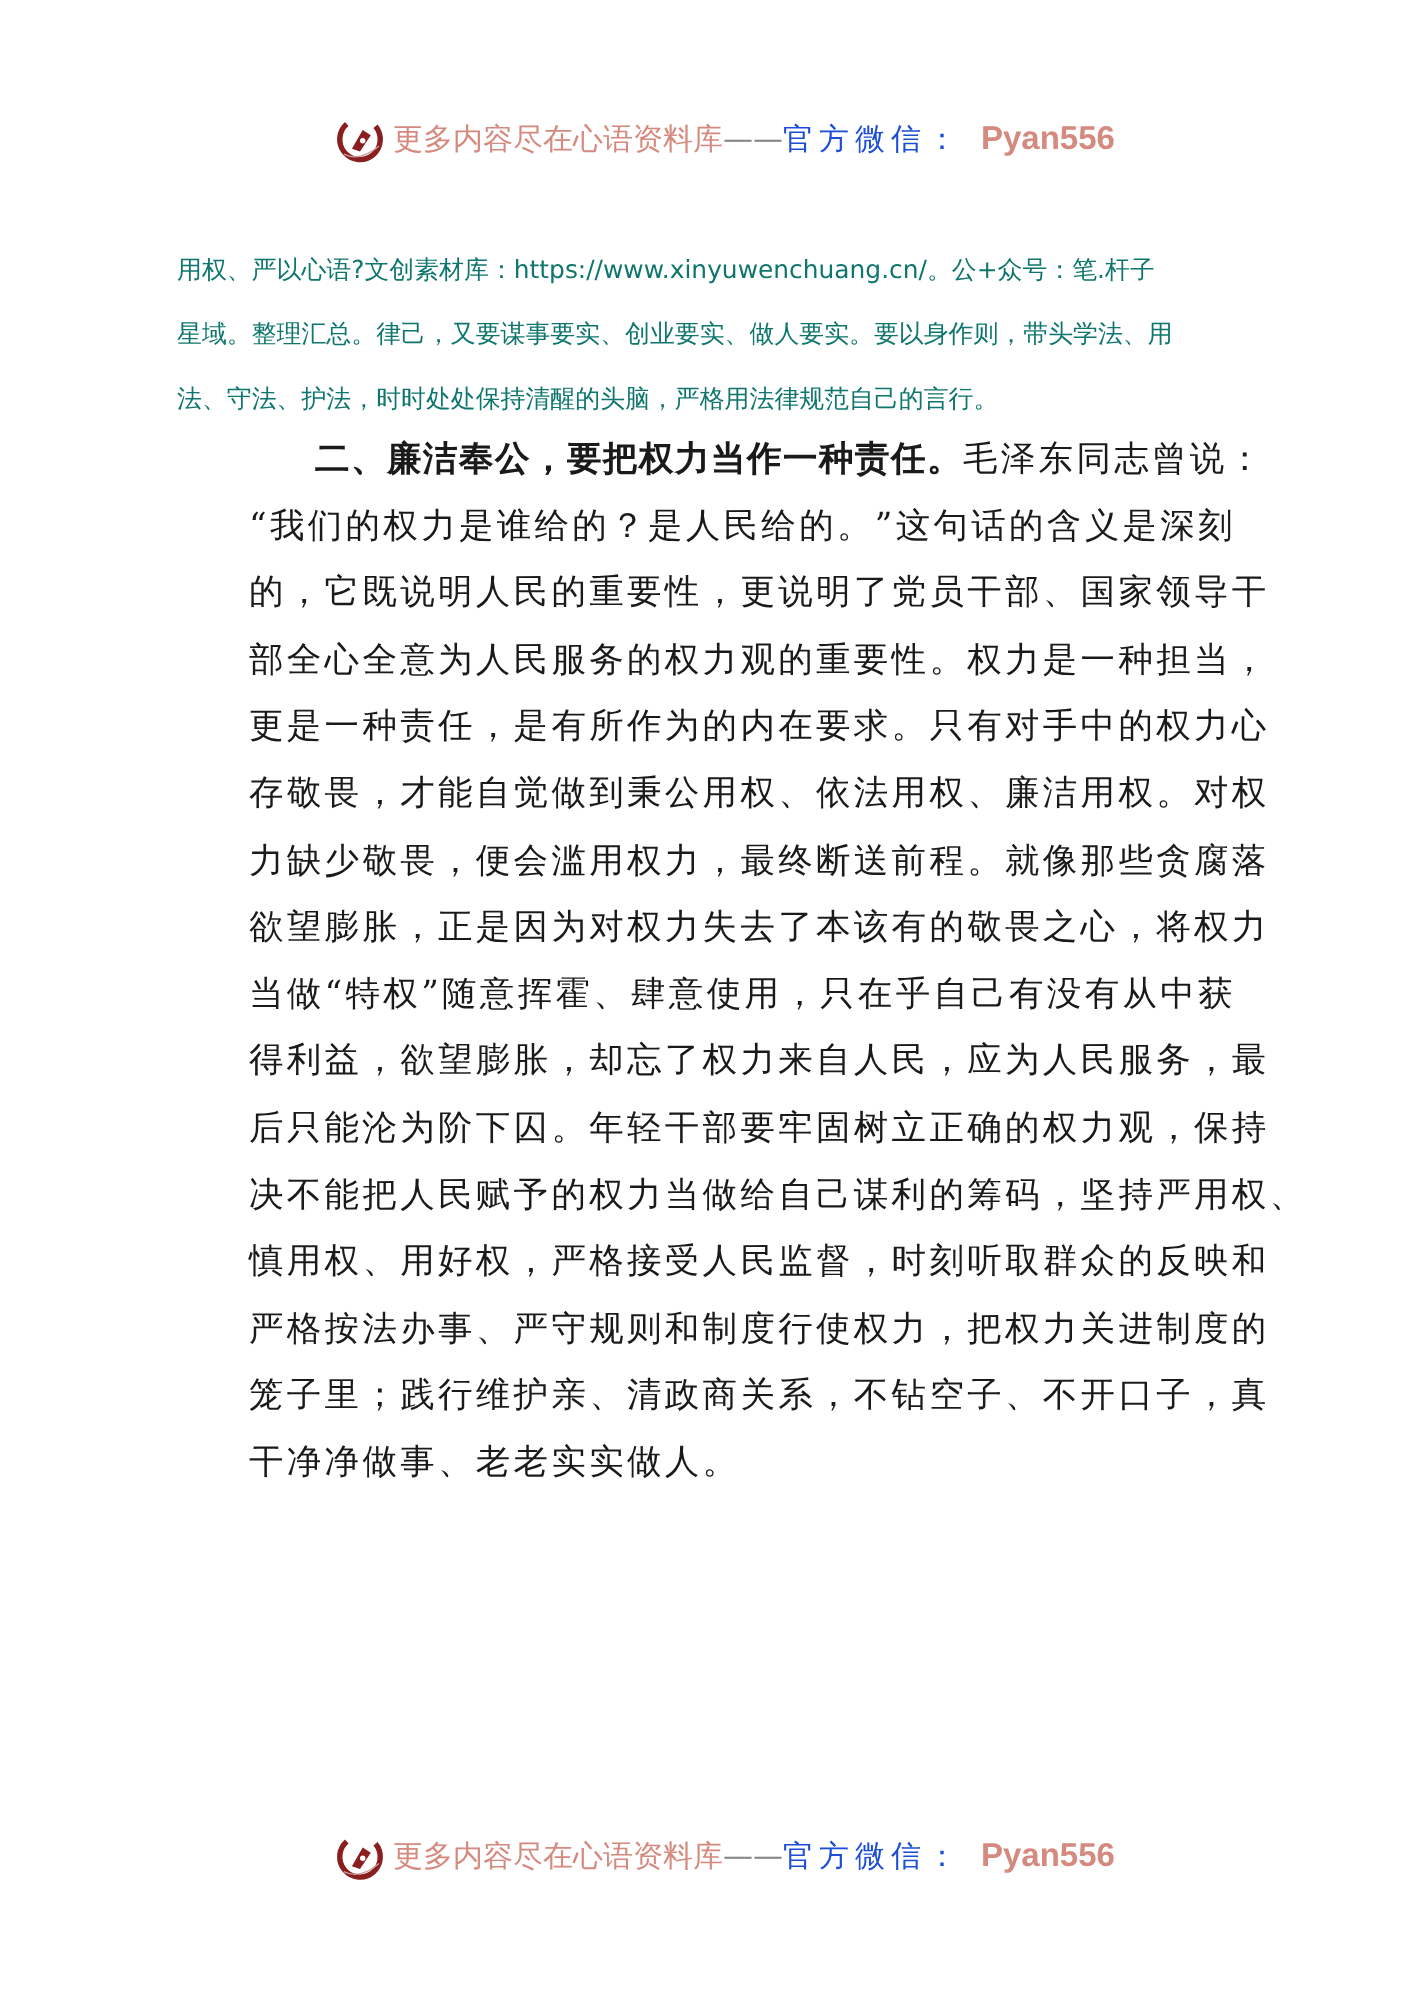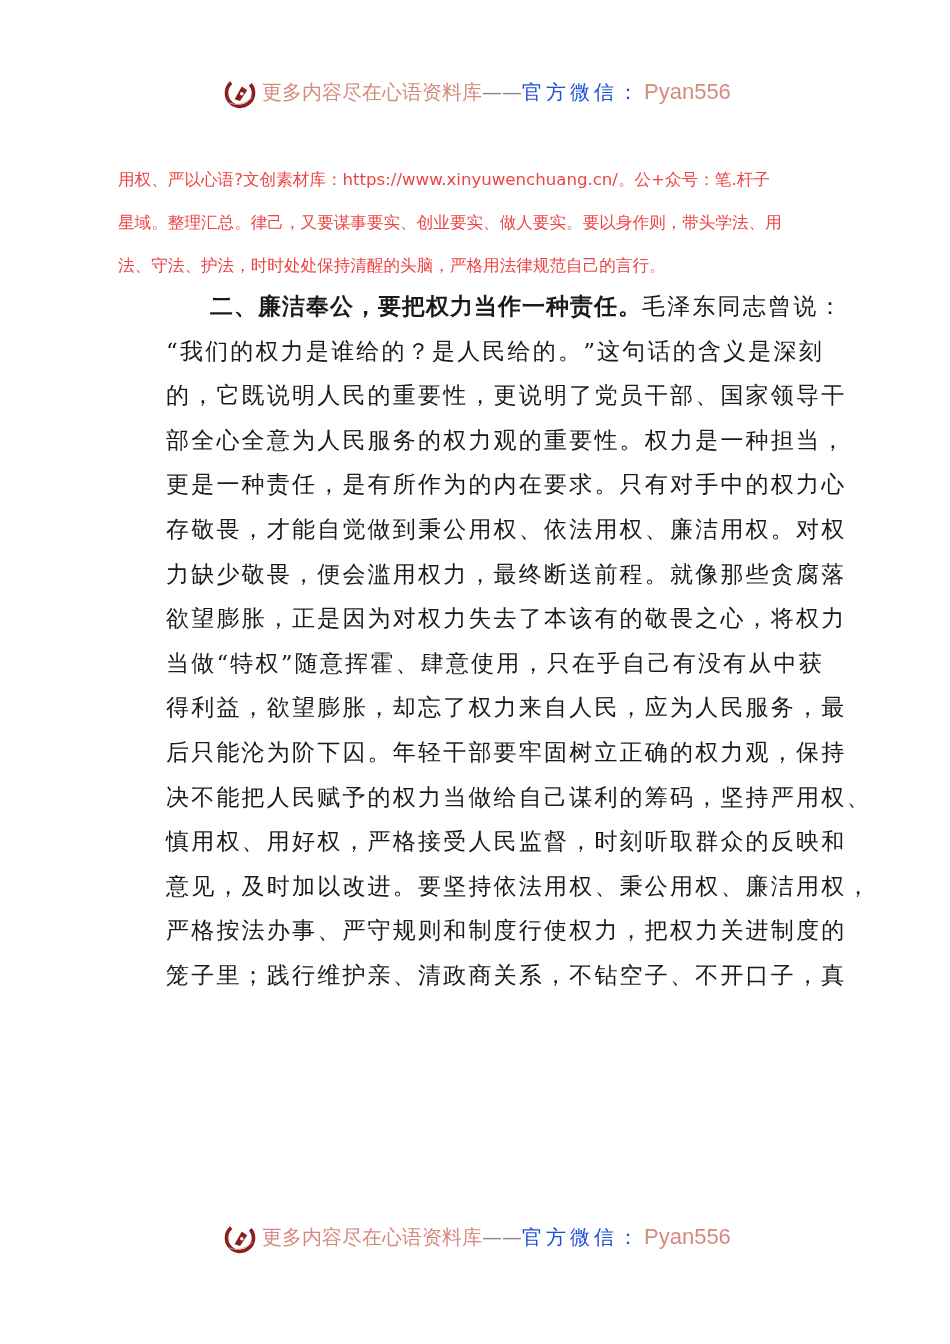--- a/index.html
+++ b/index.html
@@ -45,31 +45,32 @@
     .banner-gray {
       color: #1d4ed8;
       font-family: "DejaVu Serif", serif;
       font-size: 20px;
       letter-spacing: 4px;
     }
     .banner-id {
       color: #d58a7f;
       font-family: "Liberation Sans", sans-serif;
       font-size: 22px;
-      margin-left: 2px;
+      margin-left: 12px;
+      font-weight: bold;
     }
     .intro {
       position: absolute;
       left: 118px;
       top: 158px;
       width: 712px;
       font-family: "DejaVu Sans", sans-serif;
       font-size: 16.6px;
       line-height: 43px;
-      color: #ef4444;
+      color: #0f766e;
     }
     .intro .line {
       display: block;
       white-space: nowrap;
     }
     .body-text {
       position: absolute;
       left: 118px;
       top: 284px;
       width: 712px;
@@ -123,23 +124,23 @@
   <span class="line">部全心全意为人民服务的权力观的重要性。权力是一种担当，</span>
   <span class="line">更是一种责任，是有所作为的内在要求。只有对手中的权力心</span>
   <span class="line">存敬畏，才能自觉做到秉公用权、依法用权、廉洁用权。对权</span>
   <span class="line">力缺少敬畏，便会滥用权力，最终断送前程。就像那些贪腐落</span>
   <span class="line">欲望膨胀，正是因为对权力失去了本该有的敬畏之心，将权力</span>
   <span class="line">当做“特权”随意挥霍、肆意使用，只在乎自己有没有从中获</span>
   <span class="line">得利益，欲望膨胀，却忘了权力来自人民，应为人民服务，最</span>
   <span class="line">后只能沦为阶下囚。年轻干部要牢固树立正确的权力观，保持</span>
   <span class="line">决不能把人民赋予的权力当做给自己谋利的筹码，坚持严用权、</span>
   <span class="line">慎用权、用好权，严格接受人民监督，时刻听取群众的反映和</span>
-  <span class="line">意见，及时加以改进。要坚持依法用权、秉公用权、廉洁用权，</span>
   <span class="line">严格按法办事、严守规则和制度行使权力，把权力关进制度的</span>
   <span class="line">笼子里；践行维护亲、清政商关系，不钻空子、不开口子，真</span>
+  <span class="line">干净净做事、老老实实做人。</span>
 </div>
 
 <div class="banner bottom">
   <svg class="logo" viewBox="0 0 40 40">
     <circle cx="20" cy="21" r="15" fill="none" stroke="#8b1e1e" stroke-width="4" stroke-dasharray="70 25" transform="rotate(-40 20 21)"></circle>
     <path d="M14 28 L22 14 L28 18 L20 30 Z" fill="#8b1e1e"></path>
     <circle cx="22" cy="22" r="2" fill="#fff"></circle>
     <path d="M8 32 Q20 38 34 26" fill="none" stroke="#c9a0a0" stroke-width="1"></path>
   </svg>
   <span class="banner-red">更多内容尽在心语资料库</span>

